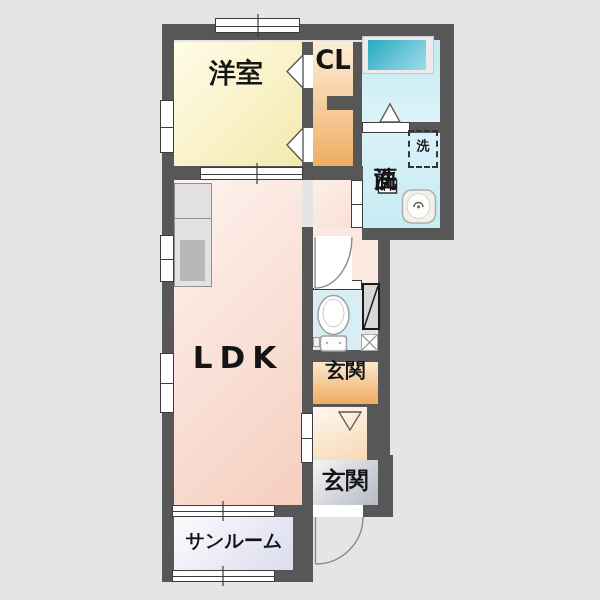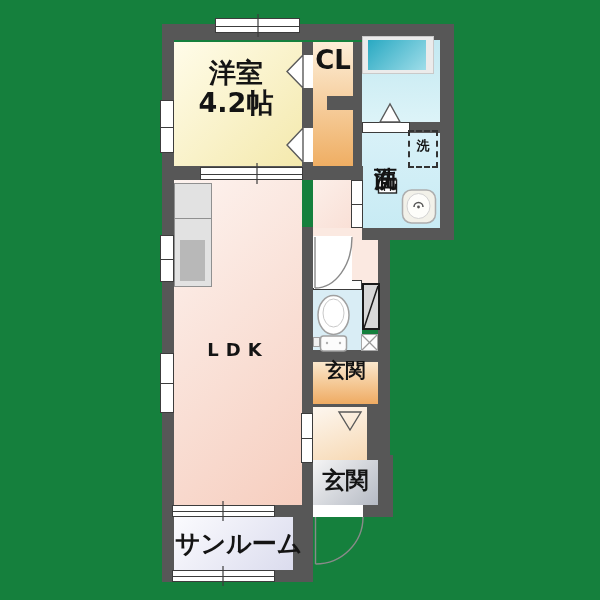--- a/index.html
+++ b/index.html
@@ -1,16 +1,16 @@
 <!DOCTYPE html>
 <html><head>
 <meta charset="utf-8">
 <style>
   html,body{margin:0;padding:0;background:#fff;}
-  .plan{position:relative;width:600px;height:600px;background:#15803d;
+  .plan{position:relative;width:600px;height:600px;background:#e5e5e5;
         font-family:"DejaVu Sans","Liberation Sans",sans-serif;overflow:hidden;}
   .abs{position:absolute;}
   .wall{position:absolute;background:#575757;}
   .winh{position:absolute;background:#fff;border:1px solid #3c3c3c;box-sizing:border-box;}
   .winh .mid{position:absolute;left:0;right:0;top:50%;height:1px;background:#3c3c3c;}
   .winv{position:absolute;background:#fff;border:1px solid #3c3c3c;box-sizing:border-box;}
   .winv .mid{position:absolute;top:50%;left:0;right:0;height:1px;background:#3c3c3c;}
   .openw{position:absolute;background:#fff;}
   .lbl{position:absolute;color:#141414;font-weight:bold;text-align:center;
        white-space:nowrap;line-height:1.12;}
@@ -147,27 +147,26 @@
     </g>
 
     <g>
       <rect x="378.5" y="180" width="18" height="13" fill="#fff" stroke="#222" stroke-width="1.4"></rect>
       <path d="M384.5 182 L384.5 191 M390.5 182 L390.5 191" stroke="#222" stroke-width="1.2"></path>
     </g>
   </svg>
 
   <div class="lbl" style="left:176px;top:58px;width:120px;font-size:27px;">
     <div>洋室</div>
-    <div>4.2帖</div>
   </div>
   <div class="lbl" style="left:313px;top:46px;width:40px;font-size:26px;">CL</div>
   <div class="lbl" style="left:366px;top:148px;width:32px;font-size:23px;writing-mode:vertical-rl;text-orientation:upright;letter-spacing:2px;">洗面</div>
   <div class="lbl" style="left:408px;top:139px;width:30px;font-size:13px;">洗</div>
   <div class="lbl" style="left:172px;top:340px;width:132px;">
-    <div style="font-size:18px;letter-spacing:7px;">LDK</div>
+    <div style="font-size:31px;letter-spacing:7px;">LDK</div>
   </div>
   <div class="lbl" style="left:313px;top:359px;width:65px;font-size:20px;">
     <div>玄関</div>
   </div>
   <div class="lbl" style="left:313px;top:468px;width:65px;font-size:23px;">玄関</div>
-  <div class="lbl" style="left:175px;top:530px;width:118px;font-size:25px;">サンルーム</div>
+  <div class="lbl" style="left:175px;top:530px;width:118px;font-size:19px;">サンルーム</div>
 
 </div>
 
 </body></html>

